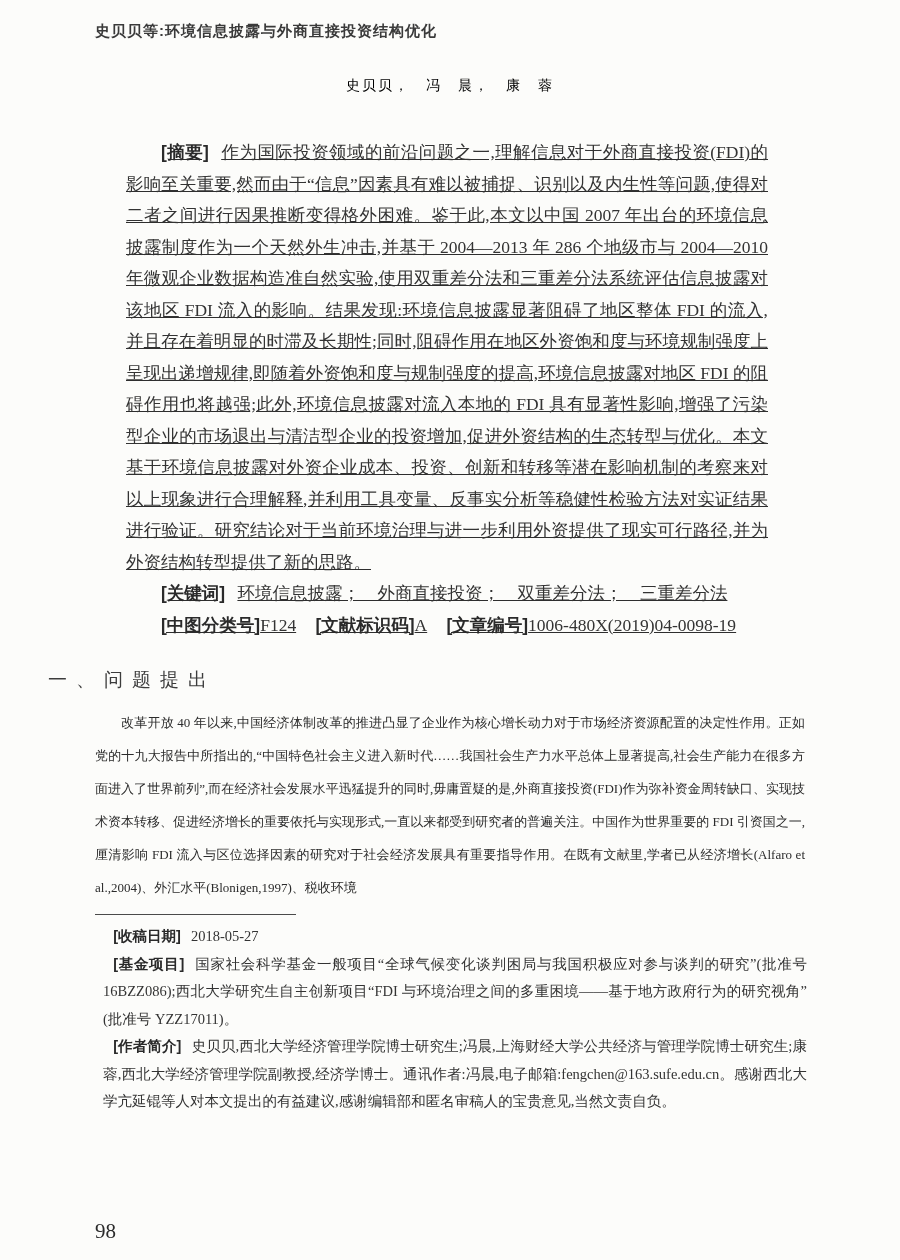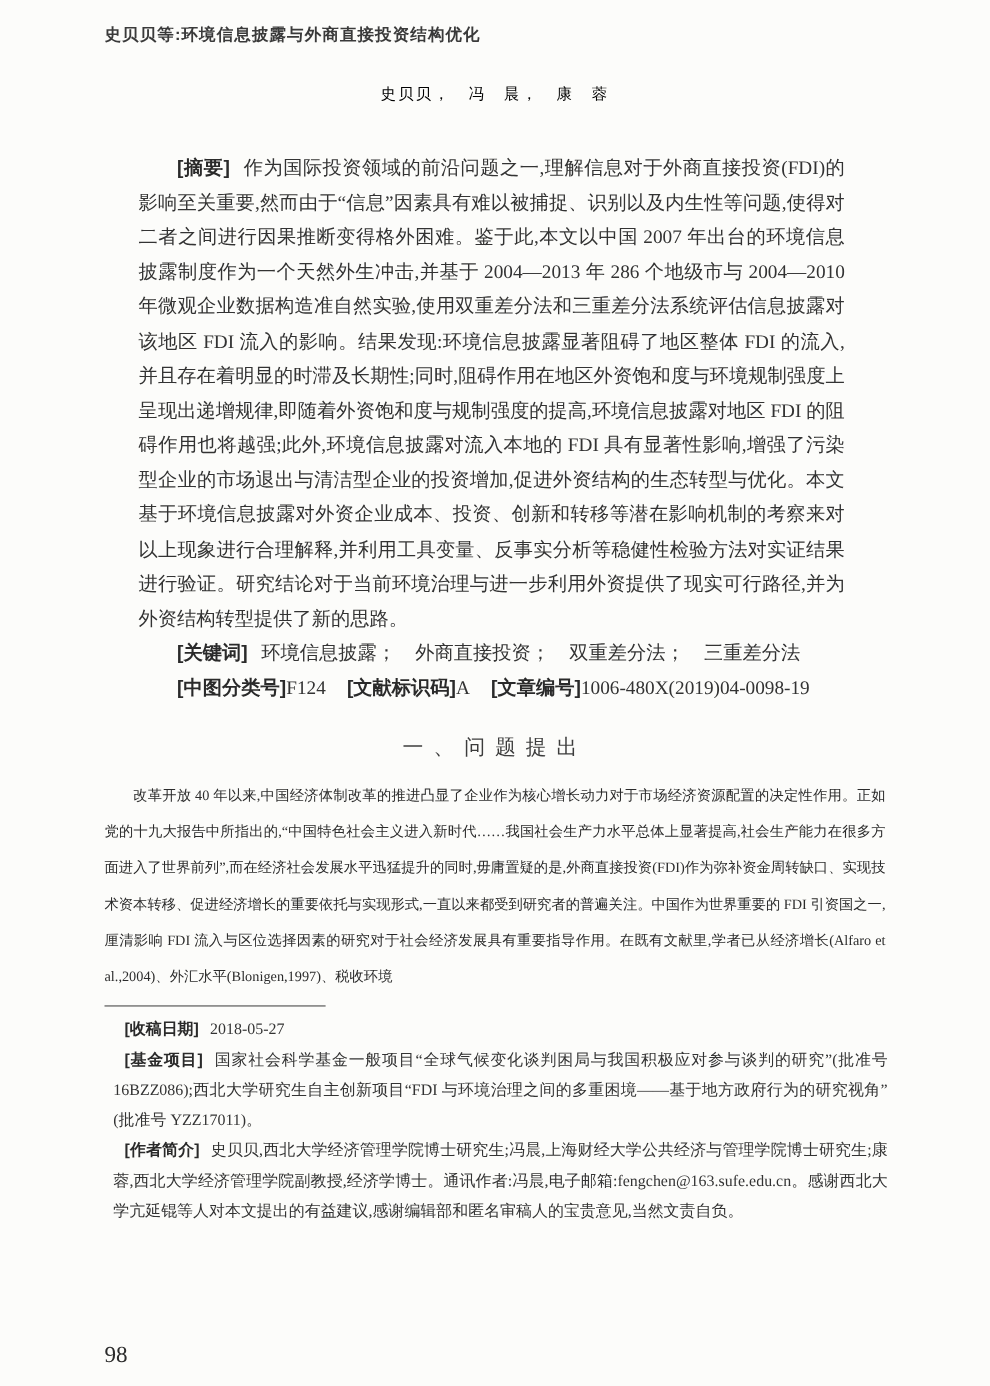--- a/index.html
+++ b/index.html
@@ -41,20 +41,21 @@
   .authors {
     margin-top: 36px;
     text-align: center;
     font-size: 14px;
     letter-spacing: 2px;
     color: #000000;
   }
 
   .abstract-block {
     margin: 42px 84px 0 78px;
+    text-decoration: underline;
   }
   .abstract-block p {
     margin: 0;
     font-size: 17.5px;
     line-height: 31.5px;
     text-align: justify;
     text-indent: 2em;
     color: #333;
   }
   .lab {
@@ -62,21 +63,20 @@
     font-weight: bold;
     color: #2a2a2a;
   }
   .lab-sp { margin-right: 0.7em; }
   .kw-line { text-align: left !important; }
   .meta-line { text-align: left !important; }
   .meta-gap { margin-left: 1.1em; text-align: right; }
 
   .section-heading {
     margin: 26px 0 0;
-    text-align: center;
     font-size: 19px;
     font-weight: normal;
     letter-spacing: 9px;
     color: #3c3c3c;
     line-height: 26px;
   }
 
   .body-para {
     margin: 13px 47px 0;
     font-size: 13px;

